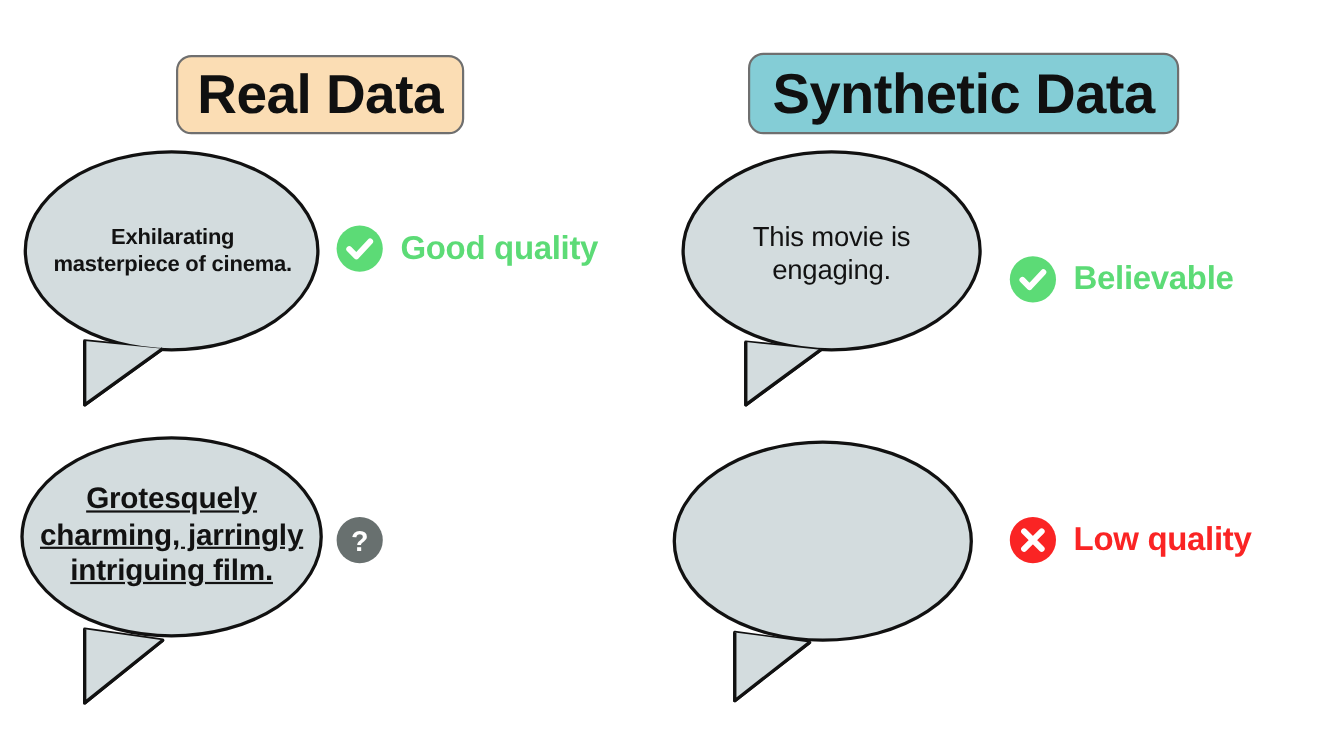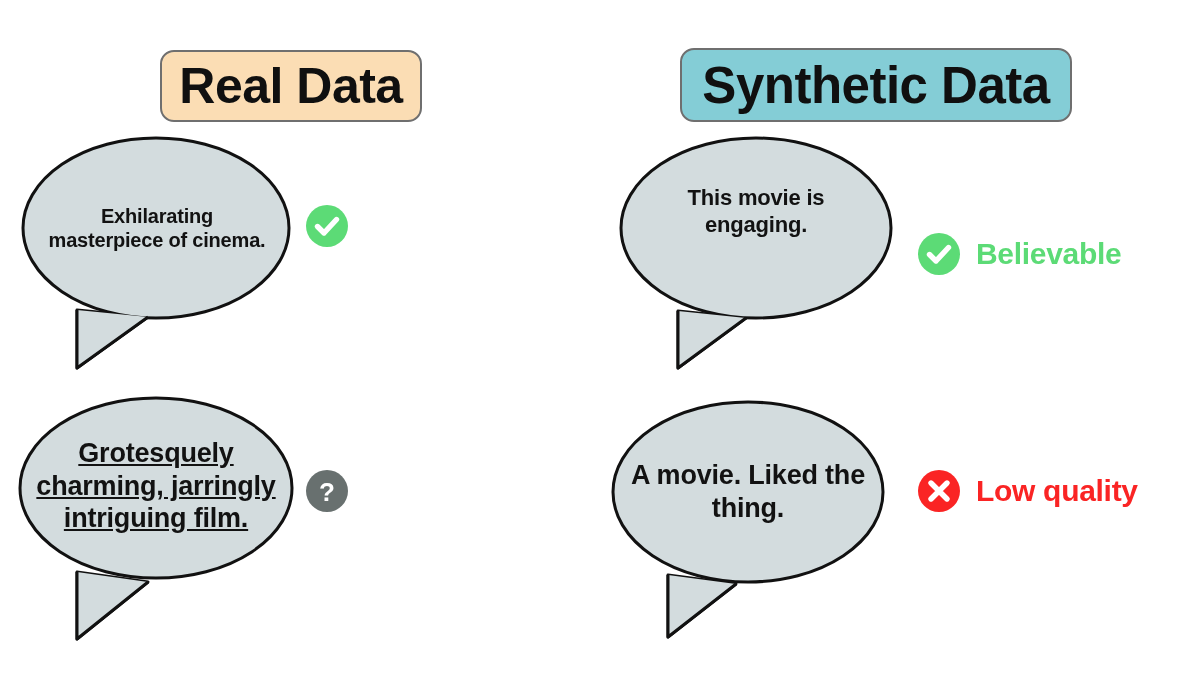--- a/index.html
+++ b/index.html
@@ -117,20 +117,21 @@
     </svg>
     <div class="bubble-text" style="left:24px; top:24px; width:226px; height:136px; font-size:20px;">Exhilarating masterpiece of cinema.</div>
   </div>
 
   <div class="verdict" style="left:306px; top:205px;">
     <span class="verdict-icon" style="background:#5CDB76;">
       <svg width="42" height="42" viewBox="0 0 42 42">
         <path d="M 11.5 21.5 L 18 28 L 30.5 14.5" fill="none" stroke="#ffffff" stroke-width="5.4" stroke-linecap="round" stroke-linejoin="round"></path>
       </svg>
     </span>
+    <span class="verdict-label" style="color:#5CDB76;">Good quality</span>
   </div>
 
   <div class="bubble" style="left:12px; top:396px; width:296px; height:250px;">
     <svg width="296" height="250" viewBox="0 0 296 250" aria-hidden="true">
       <path d="M 65 176
                L 65 243
                L 136 186 Z" fill="#D3DCDE" stroke="#111111" stroke-width="3" stroke-linejoin="round"></path>
       <ellipse cx="144" cy="92" rx="136" ry="90" fill="#D3DCDE" stroke="#111111" stroke-width="3"></ellipse>
       <path d="M 65 176 L 65 243 L 136 186" fill="#D3DCDE" stroke="#111111" stroke-width="3" stroke-linejoin="round"></path>
     </svg>
@@ -146,41 +147,40 @@
   </div>
 
   <div class="bubble" style="left:616px; top:136px; width:296px; height:240px;">
     <svg width="296" height="240" viewBox="0 0 296 240" aria-hidden="true">
       <path d="M 62 175
                L 62 232
                L 130 182 Z" fill="#D3DCDE" stroke="#111111" stroke-width="3" stroke-linejoin="round"></path>
       <ellipse cx="140" cy="92" rx="135" ry="90" fill="#D3DCDE" stroke="#111111" stroke-width="3"></ellipse>
       <path d="M 62 175 L 62 232 L 130 182" fill="#D3DCDE" stroke="#111111" stroke-width="3" stroke-linejoin="round"></path>
     </svg>
-    <div class="bubble-text" style="left:30px; top:16px; width:220px; height:120px; font-size:22px; font-weight:bold;">This movie is engaging.</div>
+    <div class="bubble-text" style="left:30px; top:35px; width:220px; height:120px; font-size:25px; font-weight:normal;">This movie is engaging.</div>
   </div>
 
   <div class="verdict" style="left:918px; top:205px;margin-top:28px;">
     <span class="verdict-icon" style="background:#5CDB76;">
       <svg width="42" height="42" viewBox="0 0 42 42">
         <path d="M 11.5 21.5 L 18 28 L 30.5 14.5" fill="none" stroke="#ffffff" stroke-width="5.4" stroke-linecap="round" stroke-linejoin="round"></path>
       </svg>
     </span>
     <span class="verdict-label" style="color:#5CDB76;">Believable</span>
   </div>
 
   <div class="bubble" style="left:604px; top:400px; width:300px; height:250px;">
     <svg width="300" height="250" viewBox="0 0 300 250" aria-hidden="true">
       <path d="M 64 175
                L 64 237
                L 132 184 Z" fill="#D3DCDE" stroke="#111111" stroke-width="3" stroke-linejoin="round"></path>
       <ellipse cx="144" cy="92" rx="135" ry="90" fill="#D3DCDE" stroke="#111111" stroke-width="3"></ellipse>
       <path d="M 64 175 L 64 237 L 132 184" fill="#D3DCDE" stroke="#111111" stroke-width="3" stroke-linejoin="round"></path>
     </svg>
-    <div class="bubble-text" style="left:24px; top:32px; width:240px; height:120px; font-size:27px;">A movie. Liked the thing.</div>
   </div>
 
   <div class="verdict" style="left:918px; top:470px;gap:16px;">
     <span class="verdict-icon" style="background:#FA2424;">
       <svg width="42" height="42" viewBox="0 0 42 42">
         <path d="M 13 13 L 29 29 M 29 13 L 13 29" fill="none" stroke="#ffffff" stroke-width="5.4" stroke-linecap="round"></path>
       </svg>
     </span>
     <span class="verdict-label" style="color:#FA2424;">Low quality</span>
   </div>

